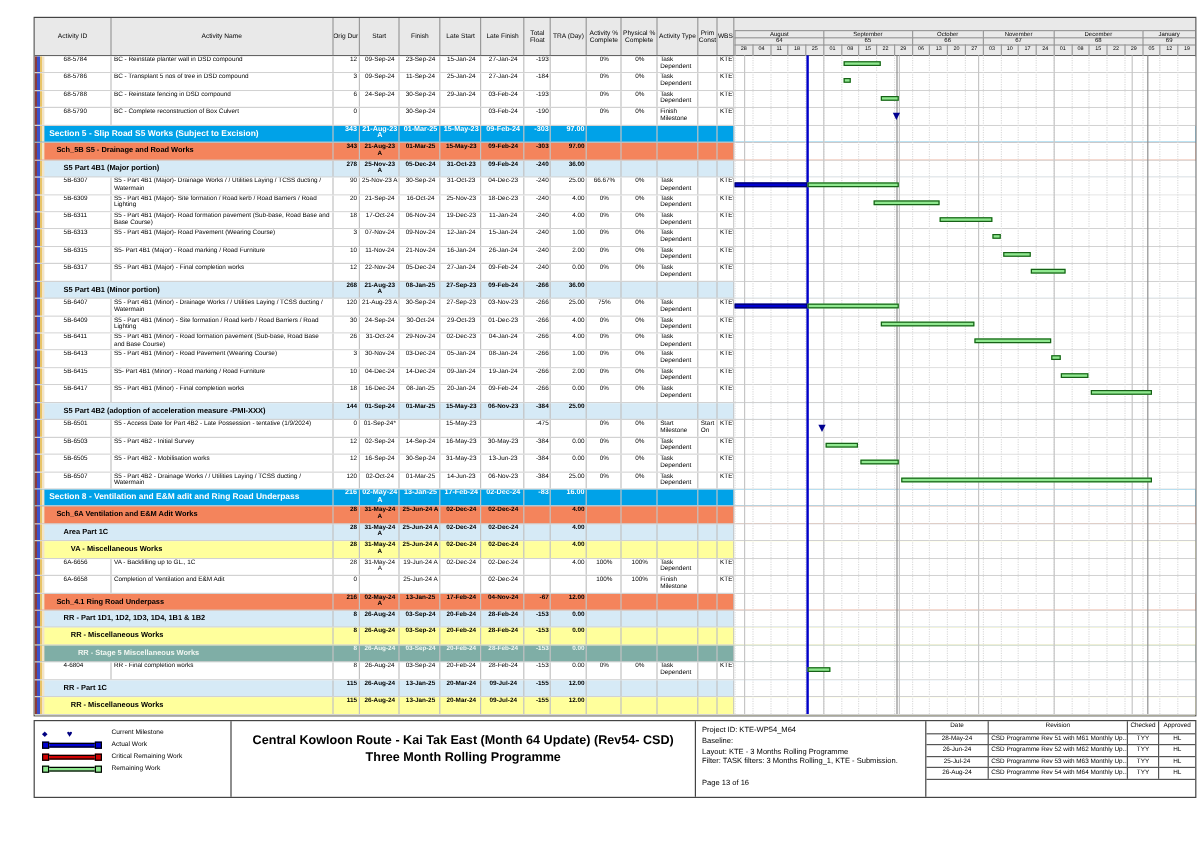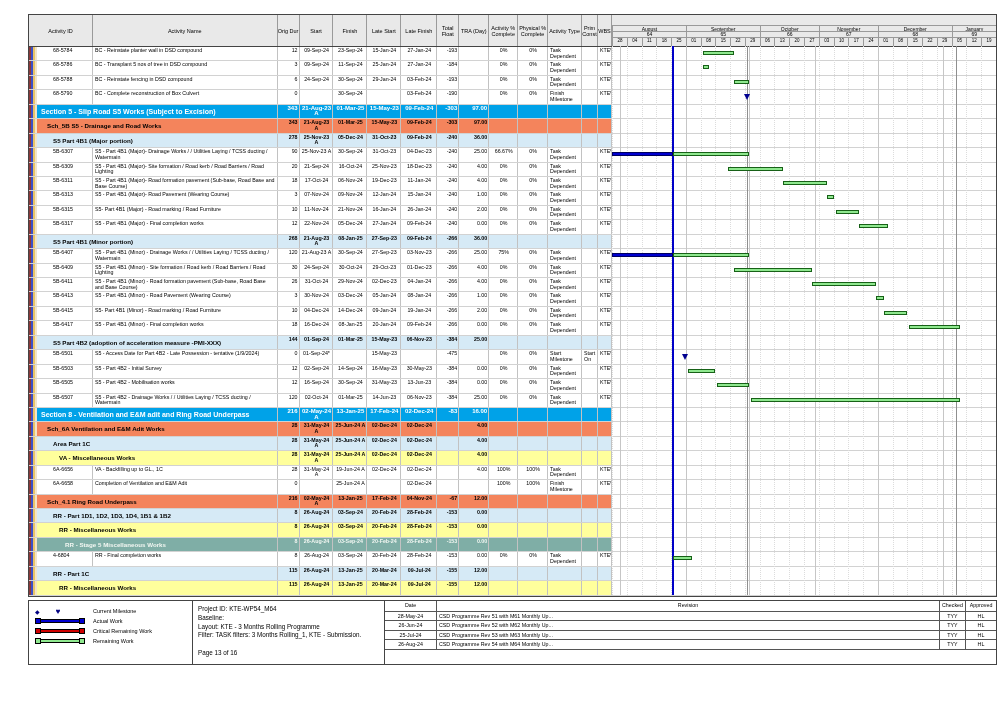--- a/index.html
+++ b/index.html
@@ -907,20 +907,24 @@
           <div class="lico">
             <span class="lbar">
               <span class="lcap" style="background:#8FE88F"></span>
               <span class="lmid" style="background:#8FE88F"></span>
               <span class="lcap" style="background:#8FE88F"></span>
             </span>
           </div>
           <div class="llab">Remaining Work</div>
         </div>
       </div>
+    <div class="f-title">
+      <div>Central Kowloon Route - Kai Tak East (Month 64 Update) (Rev54- CSD)</div>
+      <div>Three Month Rolling Programme</div>
+    </div>
     <div class="f-info">
       <div>Project ID: KTE-WP54_M64</div>
       <div>Baseline:</div>
       <div>Layout: KTE - 3 Months Rolling Programme</div>
       <div>Filter: TASK filters: 3 Months Rolling_1, KTE - Submission.</div>
       <div style="height:9px"></div>
       <div>Page 13 of 16</div>
     </div>
     <div class="f-rev" id="rev">
         <div class="rtable">

